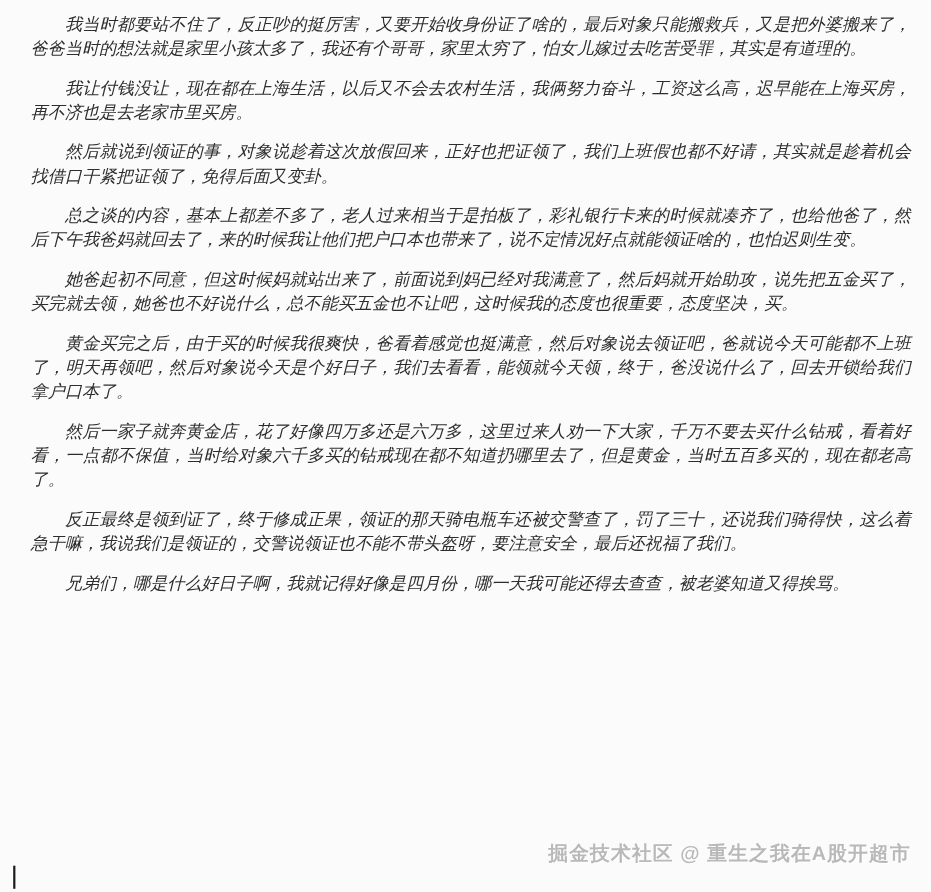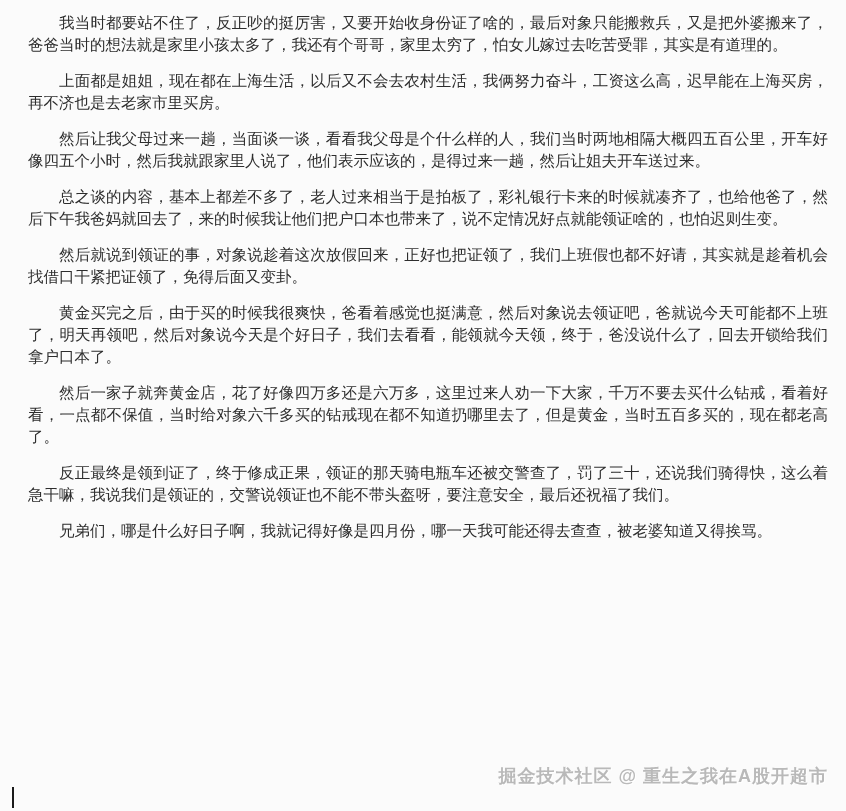--- a/index.html
+++ b/index.html
@@ -22,20 +22,21 @@
     padding: 12px 18px 0 28px;
     color: #2d2d2d;
     font-size: 15.5px;
     line-height: 22px;
     text-align: justify;
   }
   .para {
     margin: 0 0 14px 0;
     text-indent: 2em;
     word-break: break-all;
+    font-style: italic;
   }
   .watermark {
     position: absolute;
     top: 764px;
     right: 18px;
     font-size: 18px;
     font-weight: bold;
     color: #b9b9b9;
     text-shadow: 1px 1px 0 #ffffff;
     letter-spacing: 1px;
@@ -48,24 +49,24 @@
     width: 2px;
     height: 21px;
     background: #1a1a1a;
   }
 </style>
 </head>
 <body>
 
 <main class="article">
   <p class="para">我当时都要站不住了，反正吵的挺厉害，又要开始收身份证了啥的，最后对象只能搬救兵，又是把外婆搬来了，爸爸当时的想法就是家里小孩太多了，我还有个哥哥，家里太穷了，怕女儿嫁过去吃苦受罪，其实是有道理的。</p>
-  <p class="para">上面都是姐姐，现在都在上海生活，以后又不会去农村生活，我俩努力奋斗，工资这么高，迟早能在上海买房，再不济也是去老家市里买房。</p>
-  <p class="para">然后让我父母过来一趟，当面谈一谈，看看我父母是个什么样的人，我们当时两地相隔大概四五百公里，开车好像四五个小时，然后我就跟家里人说了，他们表示应该的，是得过来一趟，然后让姐夫开车送过来。</p>
+  <p class="para">我让付钱没让，现在都在上海生活，以后又不会去农村生活，我俩努力奋斗，工资这么高，迟早能在上海买房，再不济也是去老家市里买房。</p>
+  <p class="para">然后就说到领证的事，对象说趁着这次放假回来，正好也把证领了，我们上班假也都不好请，其实就是趁着机会找借口干紧把证领了，免得后面又变卦。</p>
   <p class="para">总之谈的内容，基本上都差不多了，老人过来相当于是拍板了，彩礼银行卡来的时候就凑齐了，也给他爸了，然后下午我爸妈就回去了，来的时候我让他们把户口本也带来了，说不定情况好点就能领证啥的，也怕迟则生变。</p>
-  <p class="para">然后就说到领证的事，对象说趁着这次放假回来，正好也把证领了，我们上班假也都不好请，其实就是趁着机会找借口干紧把证领了，免得后面又变卦。</p>
+  <p class="para">她爸起初不同意，但这时候妈就站出来了，前面说到妈已经对我满意了，然后妈就开始助攻，说先把五金买了，买完就去领，她爸也不好说什么，总不能买五金也不让吧，这时候我的态度也很重要，态度坚决，买。</p>
   <p class="para">黄金买完之后，由于买的时候我很爽快，爸看着感觉也挺满意，然后对象说去领证吧，爸就说今天可能都不上班了，明天再领吧，然后对象说今天是个好日子，我们去看看，能领就今天领，终于，爸没说什么了，回去开锁给我们拿户口本了。</p>
   <p class="para">然后一家子就奔黄金店，花了好像四万多还是六万多，这里过来人劝一下大家，千万不要去买什么钻戒，看着好看，一点都不保值，当时给对象六千多买的钻戒现在都不知道扔哪里去了，但是黄金，当时五百多买的，现在都老高了。</p>
   <p class="para">反正最终是领到证了，终于修成正果，领证的那天骑电瓶车还被交警查了，罚了三十，还说我们骑得快，这么着急干嘛，我说我们是领证的，交警说领证也不能不带头盔呀，要注意安全，最后还祝福了我们。</p>
   <p class="para">兄弟们，哪是什么好日子啊，我就记得好像是四月份，哪一天我可能还得去查查，被老婆知道又得挨骂。</p>
 </main>
 
 <span class="watermark">掘金技术社区 @ 重生之我在A股开超市</span>
 
 <span class="text-cursor"></span>
 

